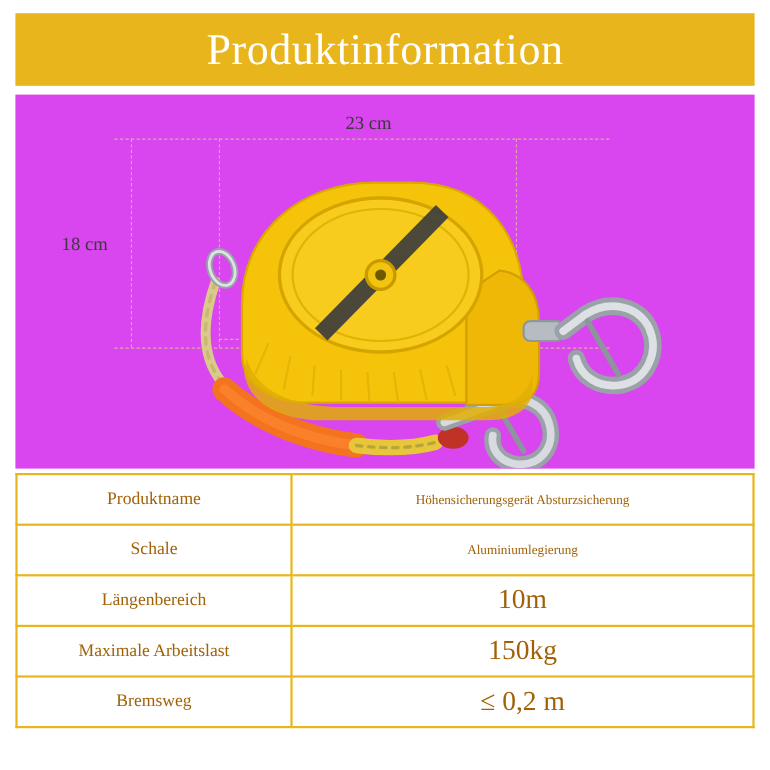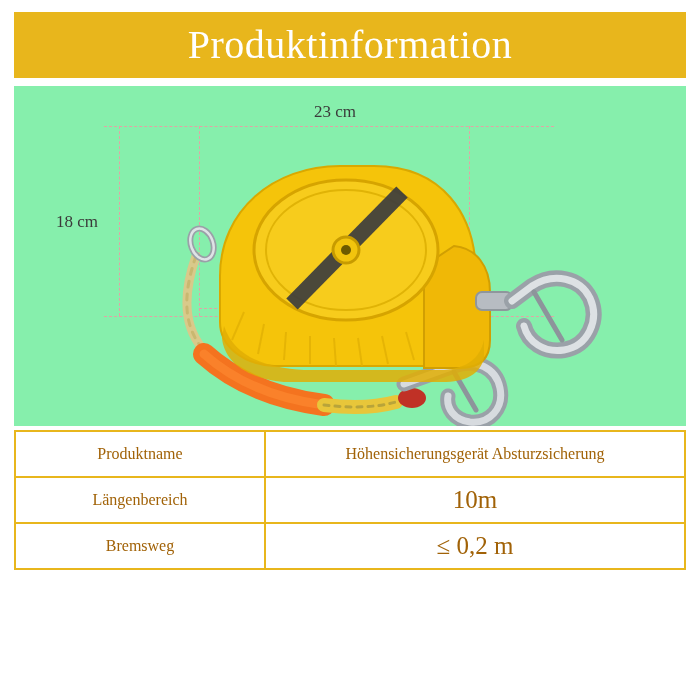--- a/index.html
+++ b/index.html
@@ -43,21 +43,21 @@
     line-height: 1;
   }
 
   
   .diagram {
     position: absolute;
     left: 14px;
     top: 86px;
     width: 672px;
     height: 340px;
-    background: #86efac;
+    background: #d946ef;
     overflow: hidden;
   }
   .dim-line {
     position: absolute;
     background: transparent;
   }
   .dim-h {
     border-top: 1px dashed #e0a5a5;
     height: 0;
   }
@@ -92,21 +92,21 @@
     text-align: center;
     vertical-align: middle;
     color: #a16207;
     font-family: "Liberation Serif", serif;
   }
   .spec-table td.key {
     width: 246px;
     font-size: 16px;
   }
   .spec-table td.val {
-    font-size: 16px;
+    font-size: 12px;
   }
   .spec-table tr.big td.val {
     font-size: 25px;
   }
 </style>
 </head>
 <body>
 
 <div class="page">
 
@@ -187,24 +187,32 @@
       </g>
     </svg>
   </div>
 
   <table class="spec-table">
     <tbody>
       <tr>
         <td class="key">Produktname</td>
         <td class="val">Höhensicherungsgerät Absturzsicherung</td>
       </tr>
+      <tr>
+        <td class="key">Schale</td>
+        <td class="val">Aluminiumlegierung</td>
+      </tr>
       <tr class="big">
         <td class="key">Längenbereich</td>
         <td class="val">10m</td>
       </tr>
       <tr class="big">
+        <td class="key">Maximale Arbeitslast</td>
+        <td class="val">150kg</td>
+      </tr>
+      <tr class="big">
         <td class="key">Bremsweg</td>
         <td class="val">≤ 0,2 m</td>
       </tr>
     </tbody>
   </table>
 
 </div>
 
 </body></html>

